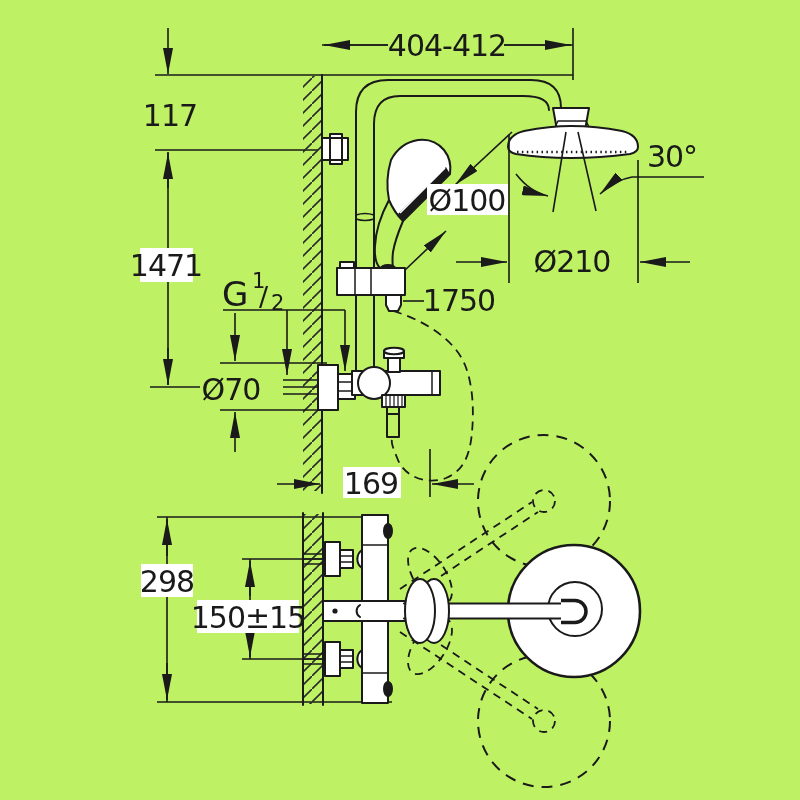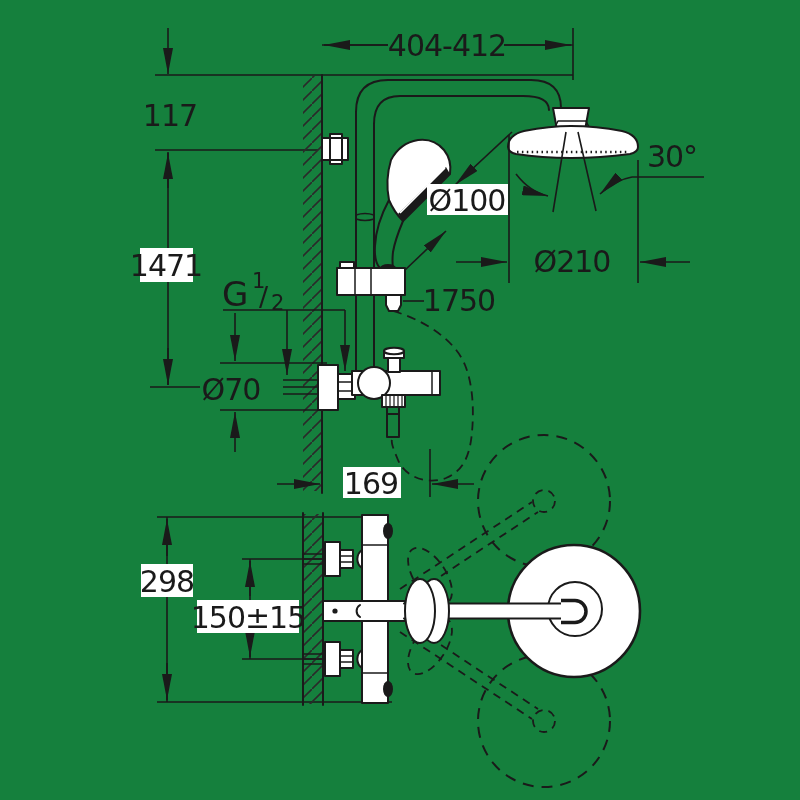--- a/index.html
+++ b/index.html
@@ -1,16 +1,16 @@
 <!DOCTYPE html>
 <html><head>
 <meta charset="utf-8">
 <style>
   html,body{margin:0;padding:0;background:#fff;width:800px;height:800px;overflow:hidden}
-  .canvas{width:800px;height:800px;background:#15803d}
+  .canvas{width:800px;height:800px;background:#bef264}
   .ln{stroke:#1a1a1a;stroke-width:2;fill:none;stroke-linecap:round;stroke-linejoin:round}
   .thk{stroke-width:2.6}
   .thin{stroke-width:1.5}
   .dim{stroke:#1a1a1a;stroke-width:1.6;fill:none;stroke-linecap:butt}
   .dash{stroke:#1a1a1a;stroke-width:2;fill:none;stroke-linecap:butt;stroke-dasharray:11 8}
   .dash2{stroke:#1a1a1a;stroke-width:1.8;fill:none;stroke-linecap:butt;stroke-dasharray:8 6}
   .wh{fill:#ffffff}
   .blk{fill:#1a1a1a}
   .mask{fill:#ffffff;stroke:none}
   text{font-family:"DejaVu Sans","Liberation Sans",sans-serif;fill:#1a1a1a;font-size:30px;letter-spacing:-1px}

